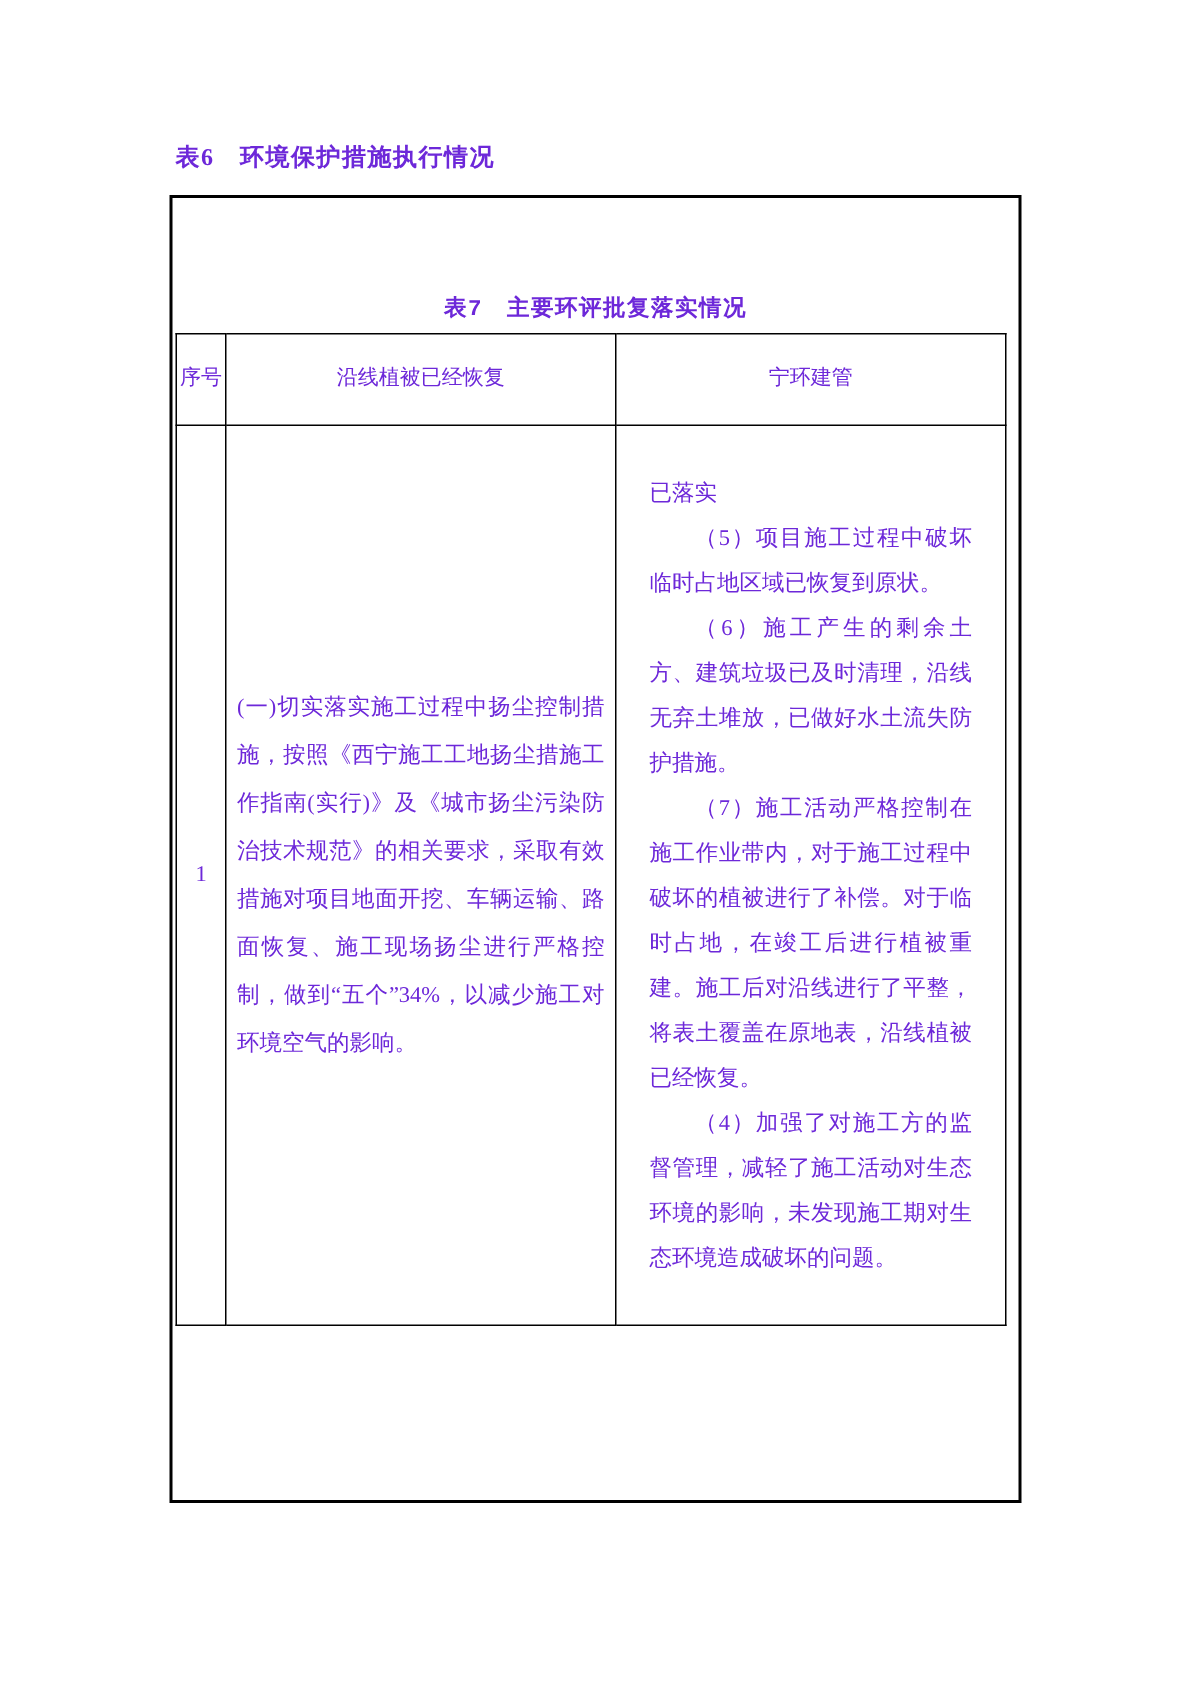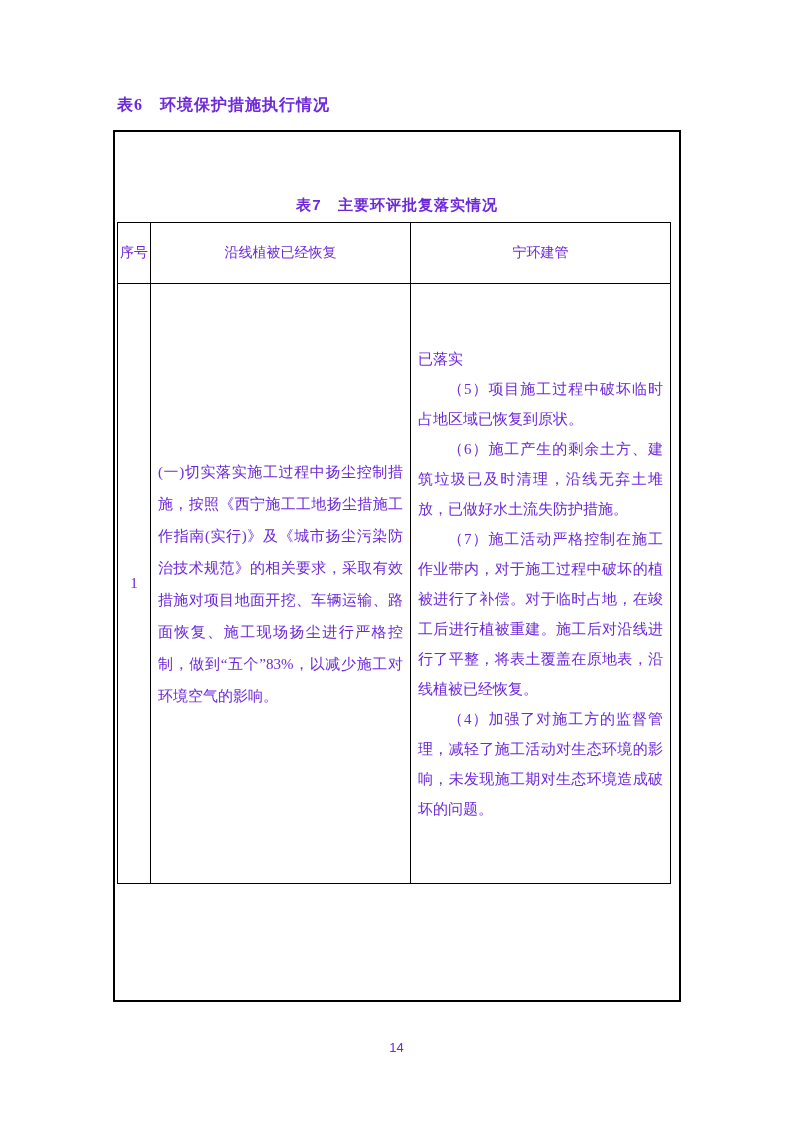--- a/index.html
+++ b/index.html
@@ -87,21 +87,21 @@
   }
   .cell-req {
     padding: 0 7px;
     font-size: 15px;
     line-height: 32px;
     text-align: justify;
     vertical-align: middle;
   }
   .cell-req p { margin: 0; }
   .cell-impl {
-    padding: 0 7px;
+    padding: 0 22px;
     font-size: 15px;
     line-height: 30px;
     text-align: justify;
     vertical-align: middle;
   }
   .cell-impl p { margin: 0; }
   .cell-impl p.ind { text-indent: 2em; }
   .page-number {
     position: absolute;
     left: 0;
@@ -134,30 +134,29 @@
         <tr class="head-row">
           <th>序号</th>
           <th>沿线植被已经恢复</th>
           <th>宁环建管</th>
         </tr>
       </thead>
       <tbody>
         <tr class="body-row">
           <td class="cell-no">1</td>
           <td class="cell-req">
-            <p>(一)切实落实施工过程中扬尘控制措施，按照《西宁施工工地扬尘措施工作指南(实行)》及《城市扬尘污染防治技术规范》的相关要求，采取有效措施对项目地面开挖、车辆运输、路面恢复、施工现场扬尘进行严格控制，做到“五个”83%，以减少施工对环境空气的影响。</p>
+            <p>(一)切实落实施工过程中扬尘控制措施，按照《西宁施工工地扬尘措施工作指南(实行)》及《城市扬尘污染防治技术规范》的相关要求，采取有效措施对项目地面开挖、车辆运输、路面恢复、施工现场扬尘进行严格控制，做到“五个”34%，以减少施工对环境空气的影响。</p>
           </td>
           <td class="cell-impl">
             <p>已落实</p>
             <p class="ind">（5）项目施工过程中破坏临时占地区域已恢复到原状。</p>
             <p class="ind">（6）施工产生的剩余土方、建筑垃圾已及时清理，沿线无弃土堆放，已做好水土流失防护措施。</p>
             <p class="ind">（7）施工活动严格控制在施工作业带内，对于施工过程中破坏的植被进行了补偿。对于临时占地，在竣工后进行植被重建。施工后对沿线进行了平整，将表土覆盖在原地表，沿线植被已经恢复。</p>
             <p class="ind">（4）加强了对施工方的监督管理，减轻了施工活动对生态环境的影响，未发现施工期对生态环境造成破坏的问题。</p>
           </td>
         </tr>
       </tbody>
     </table>
 
   </div>
 
-  <div class="page-number">14</div>
 
 </div>
 
 </body></html>

